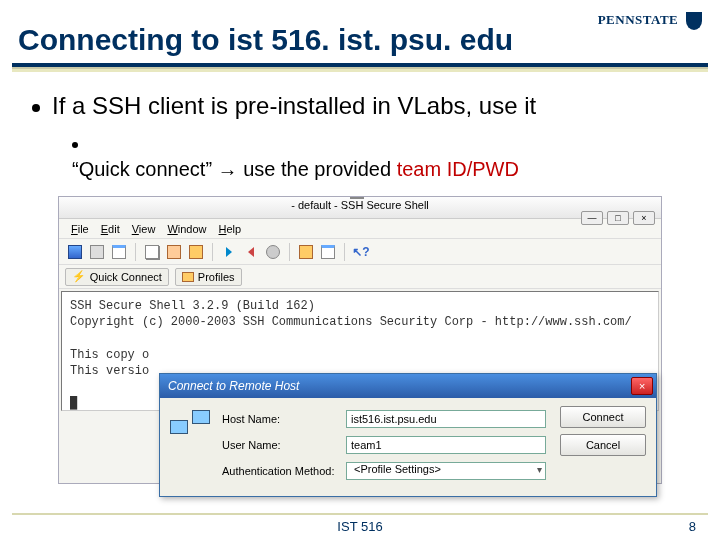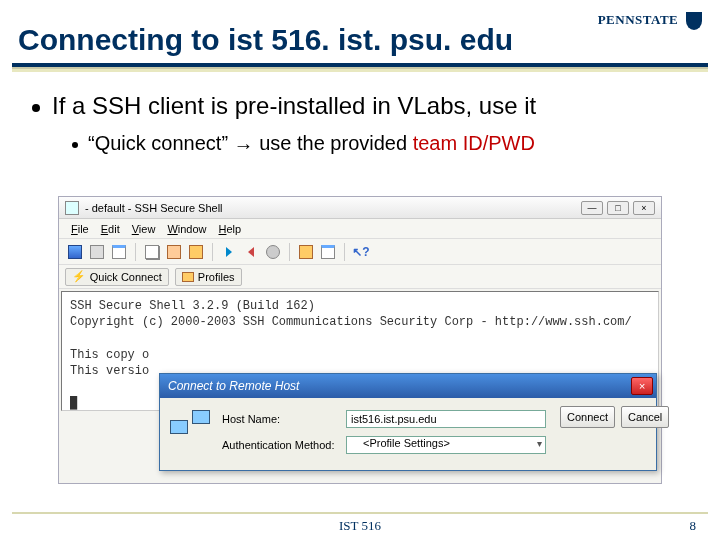--- a/index.html
+++ b/index.html
@@ -54,20 +54,21 @@
     gap: 12px;
     font-size: 24px;
     padding: 2px 32px 12px 32px;
   }
   .dot { width: 8px; height: 8px; background: #000; border-radius: 50%; margin-top: 12px; flex-shrink: 0; }
   .bullet2 {
     display: flex;
     gap: 10px;
     font-size: 20px;
     padding: 0 32px 14px 72px;
+    flex-direction: column;
   }
   .dot2 { width: 6px; height: 6px; background: #000; border-radius: 50%; margin-top: 10px; flex-shrink: 0; }
   .red { color: #c00000; }
 
   
   .screenshot {
     position: absolute;
     left: 58px;
     top: 196px;
     width: 604px;
@@ -77,20 +78,21 @@
     font-family: Tahoma, Arial, sans-serif;
     font-size: 11px;
   }
   .win-title {
     height: 22px;
     background: linear-gradient(#fdfdfd,#e8e8e8);
     border-bottom: 1px solid #ccc;
     display: flex;
     align-items: center;
     padding: 0 6px;
+    flex-direction: column;
   }
   .win-icon {
     width: 14px; height: 14px;
     border: 1px solid #888;
     background: #dff;
     margin-right: 6px;
   }
   .win-ctrl { margin-left: auto; display: flex; gap: 4px; }
   .win-btn { width: 22px; height: 14px; border: 1px solid #999; background: #eee; border-radius: 2px; font-size: 9px; text-align: center; line-height: 12px; }
   .menubar {
@@ -217,47 +219,46 @@
     background: #fff;
     font-size: 11px;
     padding: 0 4px;
     font-family: Tahoma, Arial, sans-serif;
   }
   .select {
     height: 18px;
     border: 1px solid #7a9;
     background: #fff;
     font-size: 11px;
-    padding: 0 16px 0 16px;
+    padding: 0 16px 0 7px;
     position: relative;
   }
   .select::after {
     content:"▾"; position:absolute; right:3px; top:1px; color:#555; font-size:10px;
   }
   .dlg-buttons {
     width: 86px; flex-shrink:0;
-    display:flex; gap:6px;
+    display:flex; flex-direction:column; gap:6px;
   }
   .push-btn {
     height: 22px;
     border: 1px solid #888;
     background: linear-gradient(#fff,#e4e4e0);
     font-size: 11px;
     border-radius: 2px;
   }
 
   .footer {
     position: absolute;
     left: 0; right: 0;
     bottom: 6px;
     display: flex;
     align-items: center;
     font-size: 13px;
     color: #003060;
-    font-family: Liberation Serif, serif;
   }
   .footer-line {
     height: 2px; background: #d8d8b0;
     position:absolute;left:12px;right:12px;top:-6px;
   }
   .footer-center { margin: 0 auto; }
   .footer-right { position:absolute; right:24px; }
 </style>
 </head>
 <body>
@@ -368,20 +369,24 @@
       <div class="dlg-icon">
         <div class="monitor m1"></div>
         <div class="monitor m2"></div>
       </div>
       <div class="dlg-form">
         <div class="form-row">
           <label>Host Name:</label>
           <input class="txt-input" value="ist516.ist.psu.edu" style="">
         </div>
         <div class="form-row">
+          <label>User Name:</label>
+          <input class="txt-input" value="team1" style="">
+        </div>
+        <div class="form-row">
           <label>Authentication Method:</label>
           <div class="select"><span>&lt;Profile Settings&gt;</span></div>
         </div>
       </div>
       <div class="dlg-buttons">
         <button class="push-btn">Connect</button>
         <button class="push-btn">Cancel</button>
       </div>
     </div>
   </div>

